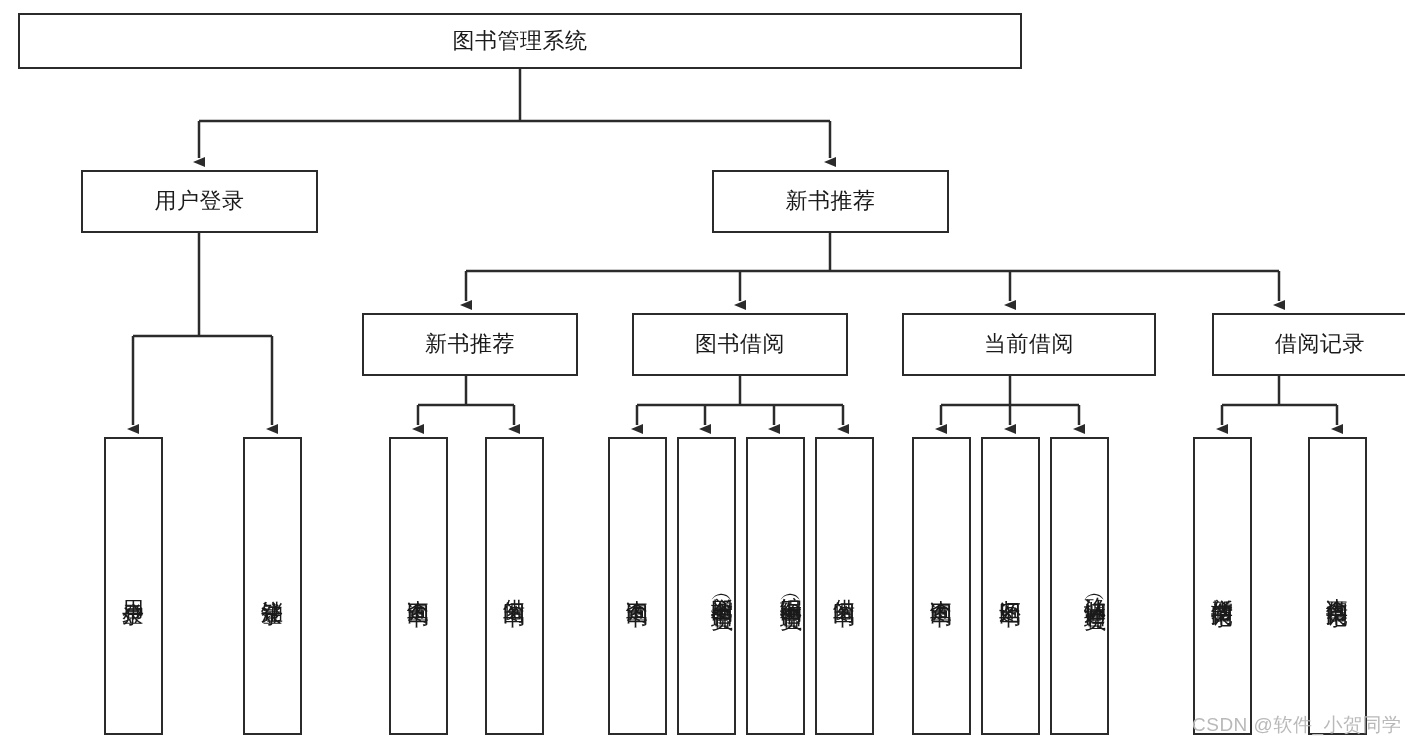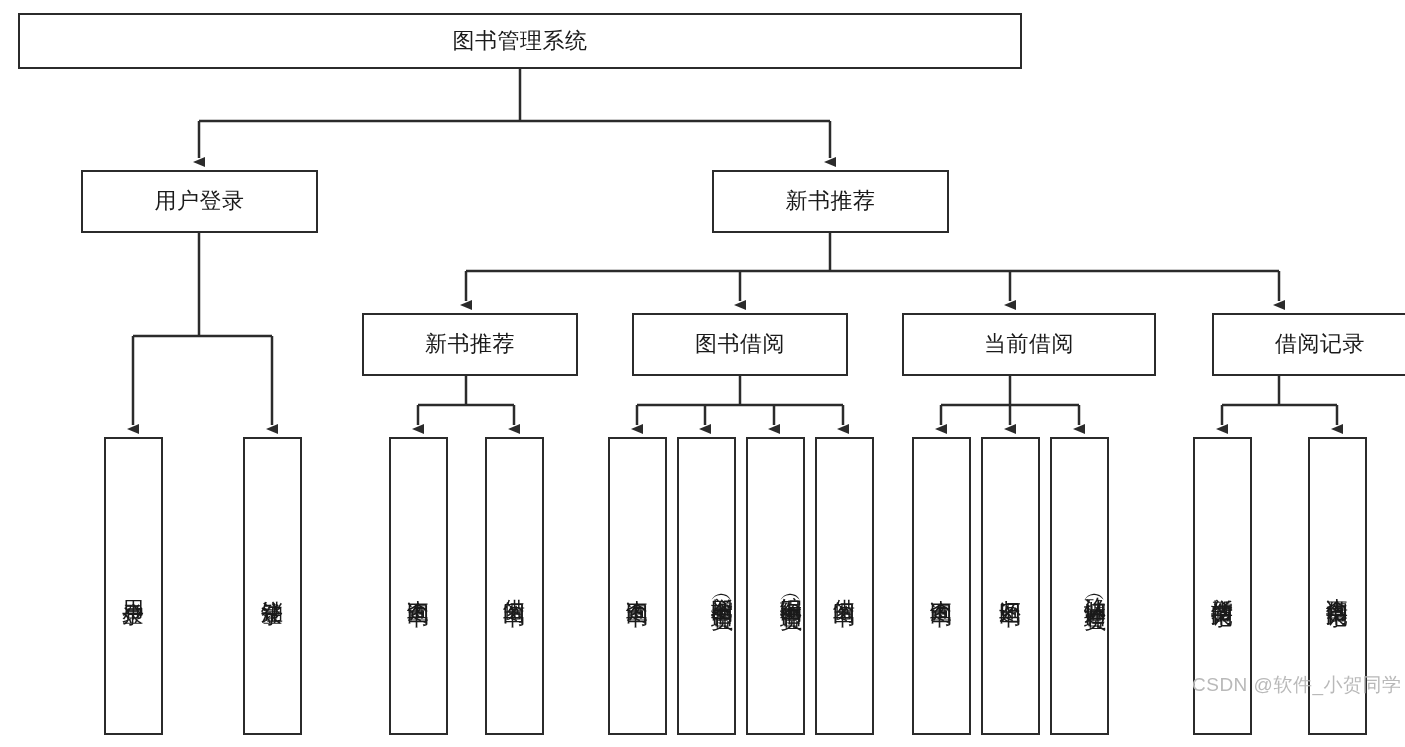--- a/index.html
+++ b/index.html
@@ -54,21 +54,21 @@
     padding-top: 0;
   }
   .node-v .vlabel {
     writing-mode: vertical-rl;
     text-orientation: upright;
     white-space: nowrap;
   }
   #watermark {
     position: absolute;
     left: 1192px;
-    top: 672px;
+    top: 712px;
     font-size: 19px;
     color: #b9b9b9;
     letter-spacing: 0.5px;
     white-space: nowrap;
     pointer-events: none;
     text-align: center;
   }
 </style>
 </head>
 <body>

